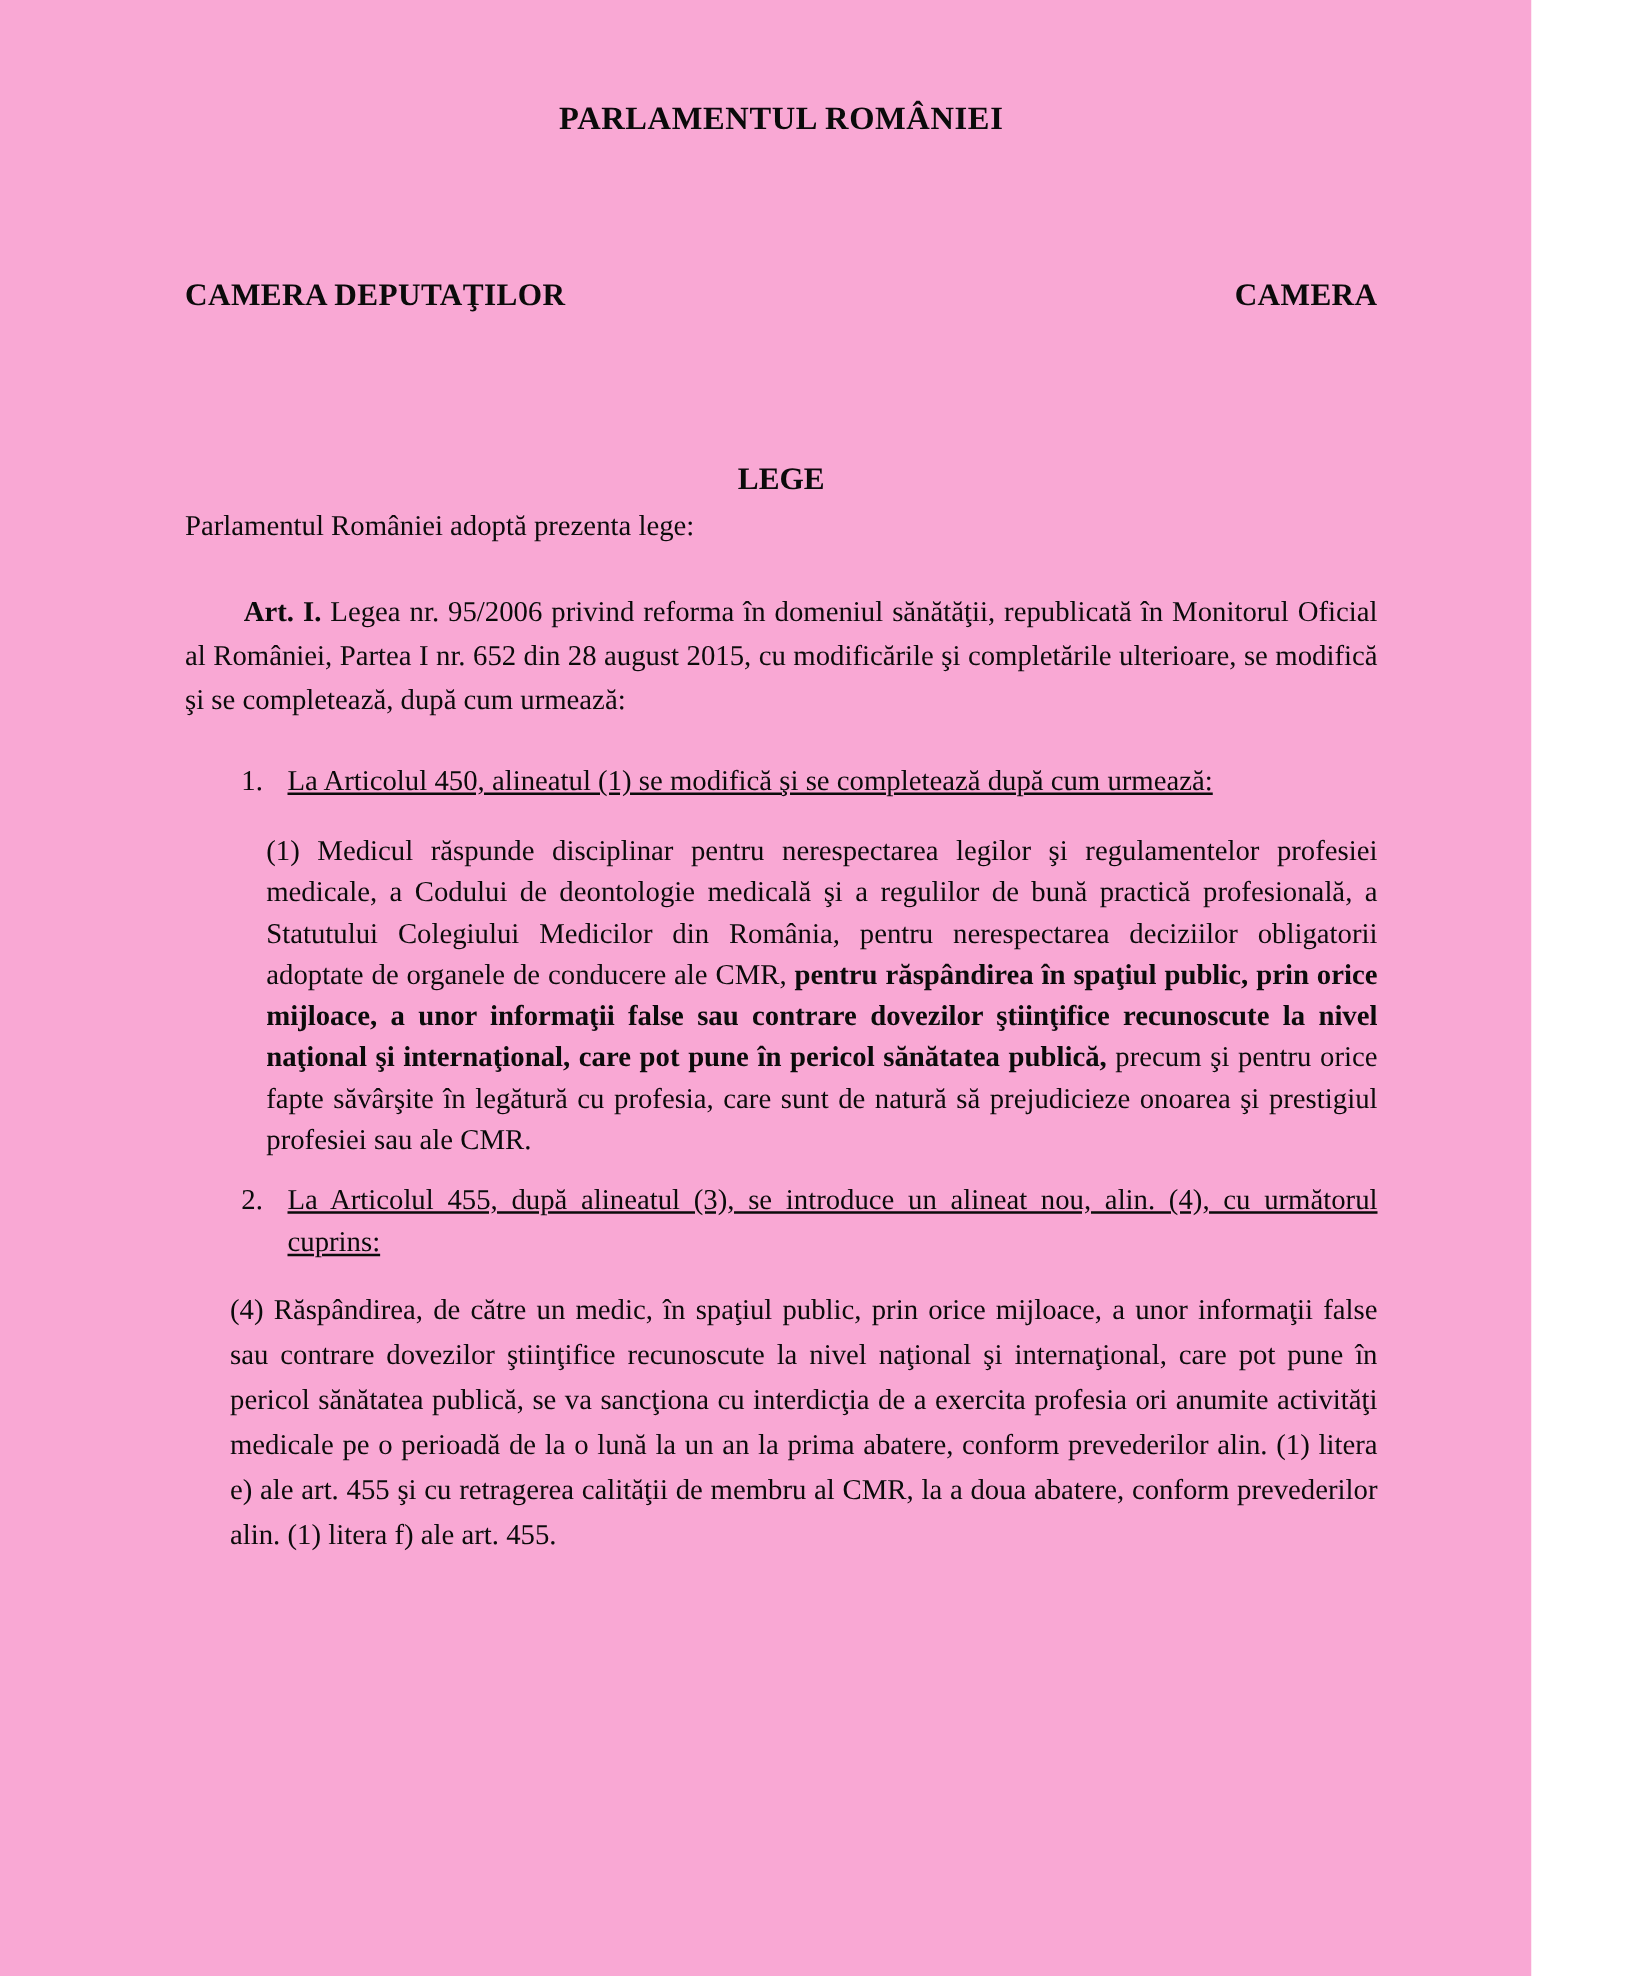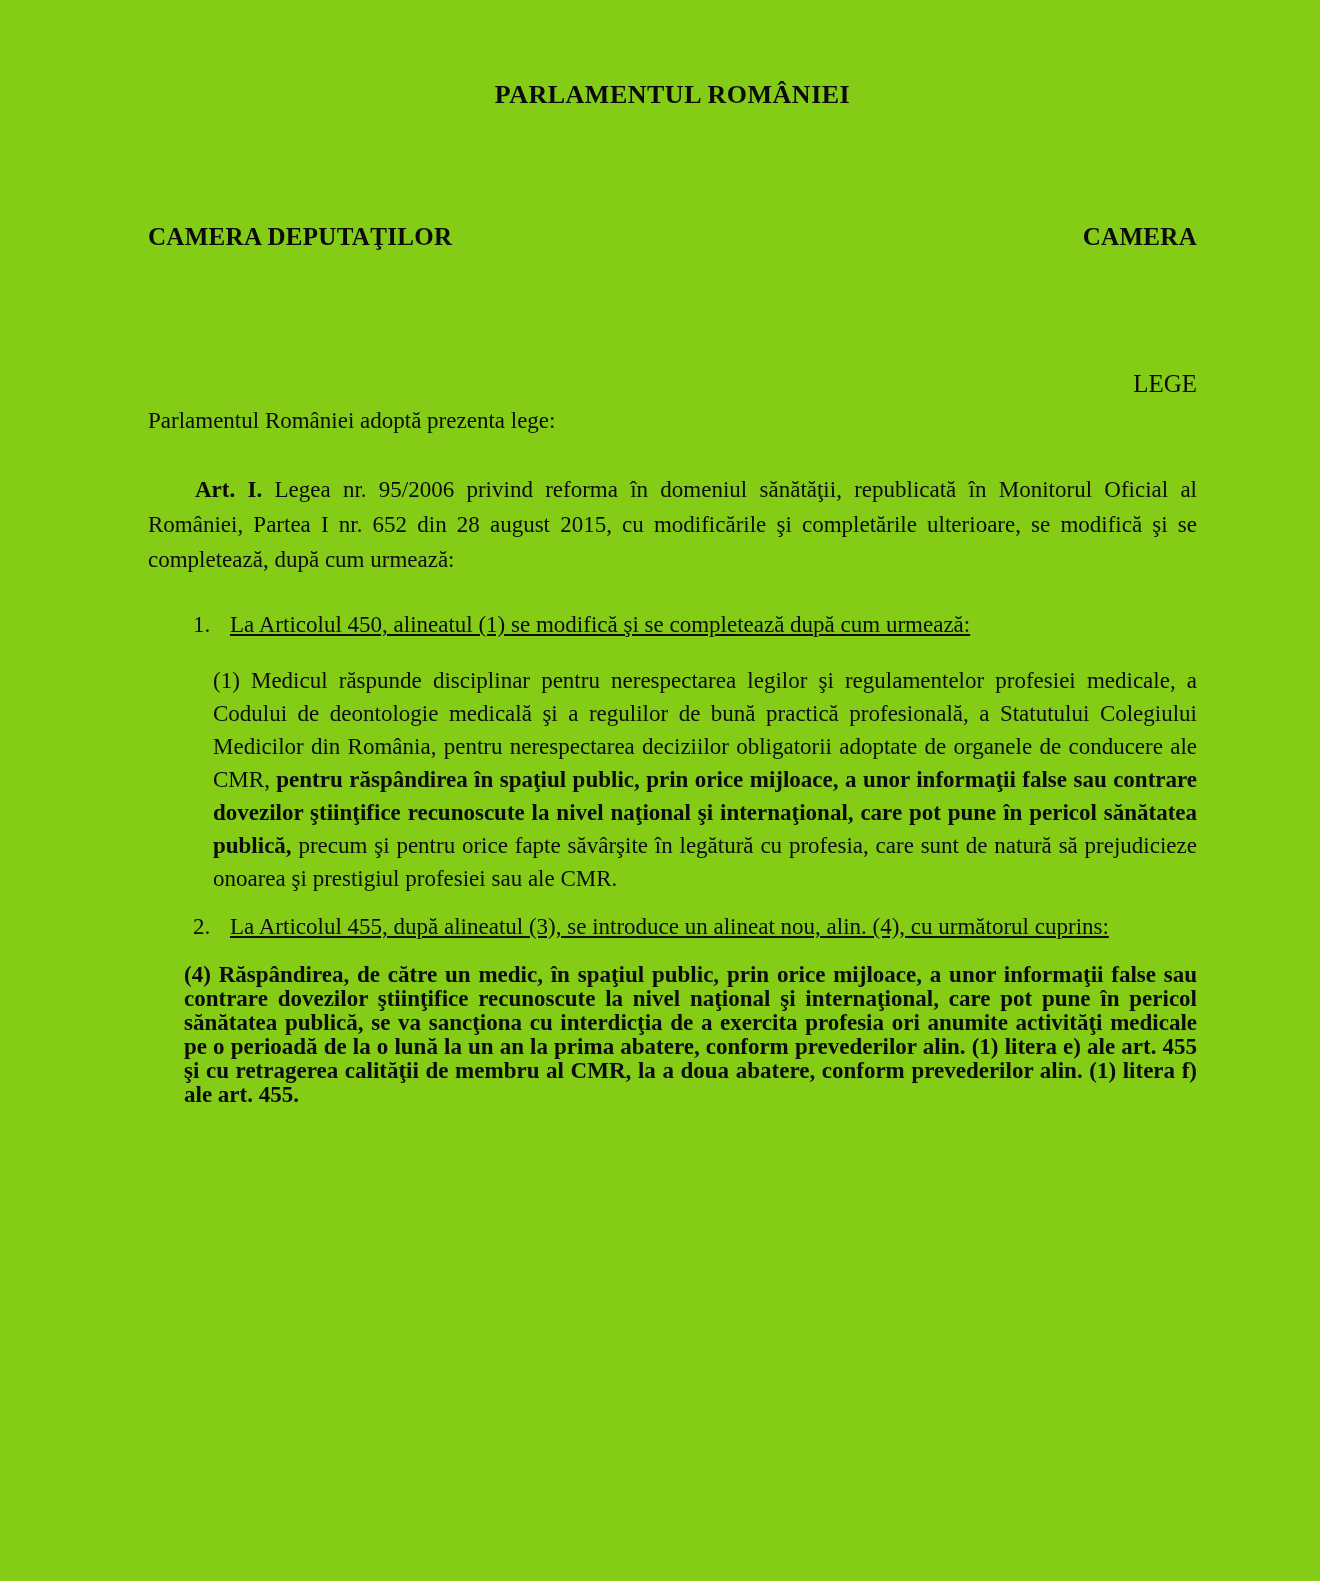--- a/index.html
+++ b/index.html
@@ -2,24 +2,24 @@
 <html lang="ro"><head>
 <meta charset="utf-8">
 <style>
   html, body {
     margin: 0;
     padding: 0;
     background: #ffffff;
   }
   .page {
     position: relative;
-    width: 1320px;
+    width: 1225px;
     height: 1581px;
     box-sizing: border-box;
-    background: #84cc16;
+    background: #f9a8d4;
     color: #0b0b0b;
     font-family: "Liberation Serif", "DejaVu Serif", serif;
     font-size: 23px;
     line-height: 34px;
     padding: 80px 123px 40px 148px;
     overflow: hidden;
   }
   .doc-title {
     text-align: center;
     font-weight: bold;
@@ -32,22 +32,22 @@
     justify-content: space-between;
     align-items: flex-start;
     font-weight: bold;
     font-size: 25px;
     line-height: 30px;
     margin-top: 112px;
     letter-spacing: 0.3px;
   }
   .law-head {
     margin-top: 112px;
-    text-align: right;
-    font-weight: normal;
+    text-align: center;
+    font-weight: bold;
   }
   .law-title {
     font-size: 25px;
     line-height: 40px;
   }
   .law-subtitle {
     font-size: 24px;
     line-height: 40px;
     max-width: 990px;
     margin: 0 auto;
@@ -82,22 +82,22 @@
   .block {
     margin-left: 65px;
     text-align: justify;
   }
   .block-1 {
     margin-top: 22px;
     line-height: 33px;
   }
   .block-4 {
     margin-top: 19px;
-    line-height: 24px;
-    font-weight: bold;
+    line-height: 36px;
+    font-weight: normal;
     margin-left: 36px;
   }
   b { font-weight: bold; }
 </style>
 </head>
 <body>
 
 <div class="page">
 
   <div class="doc-title">PARLAMENTUL ROMÂNIEI</div>

